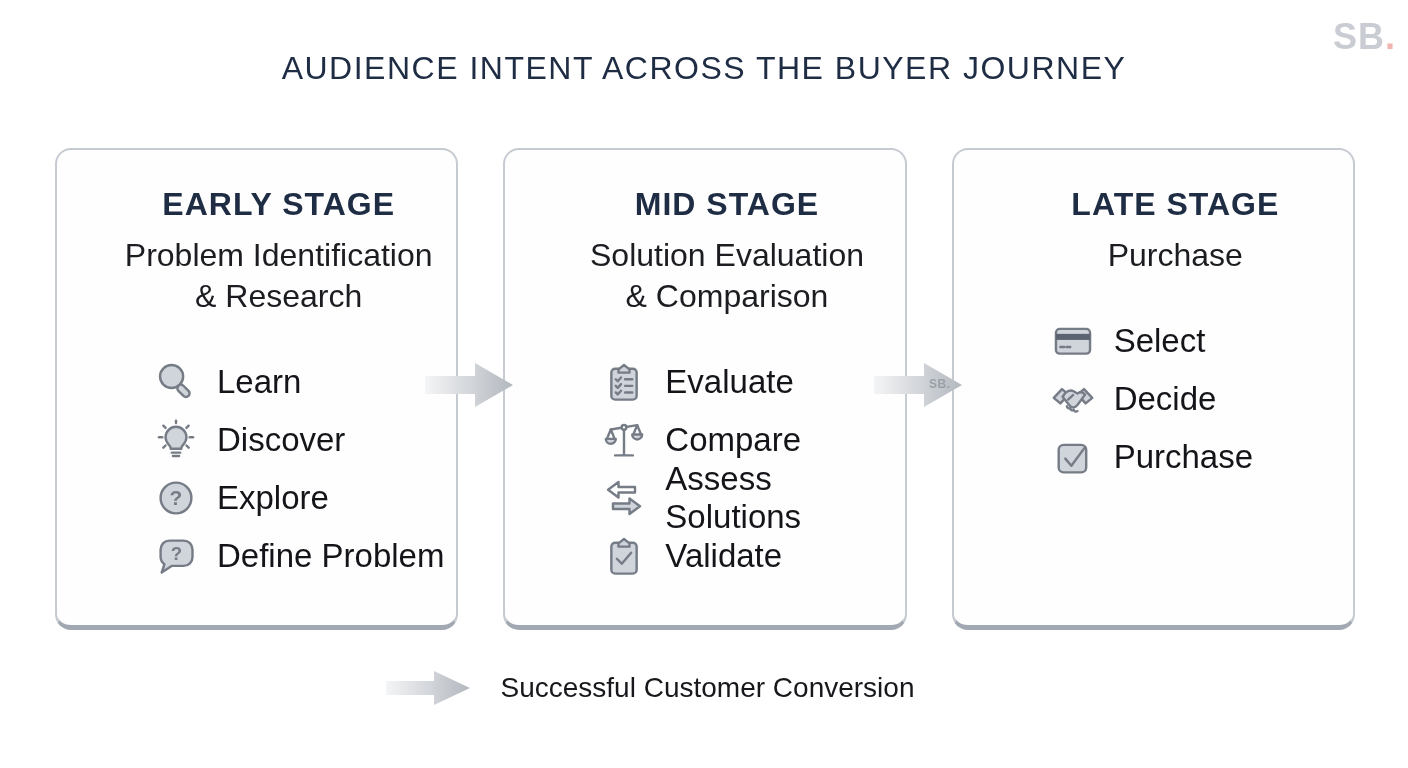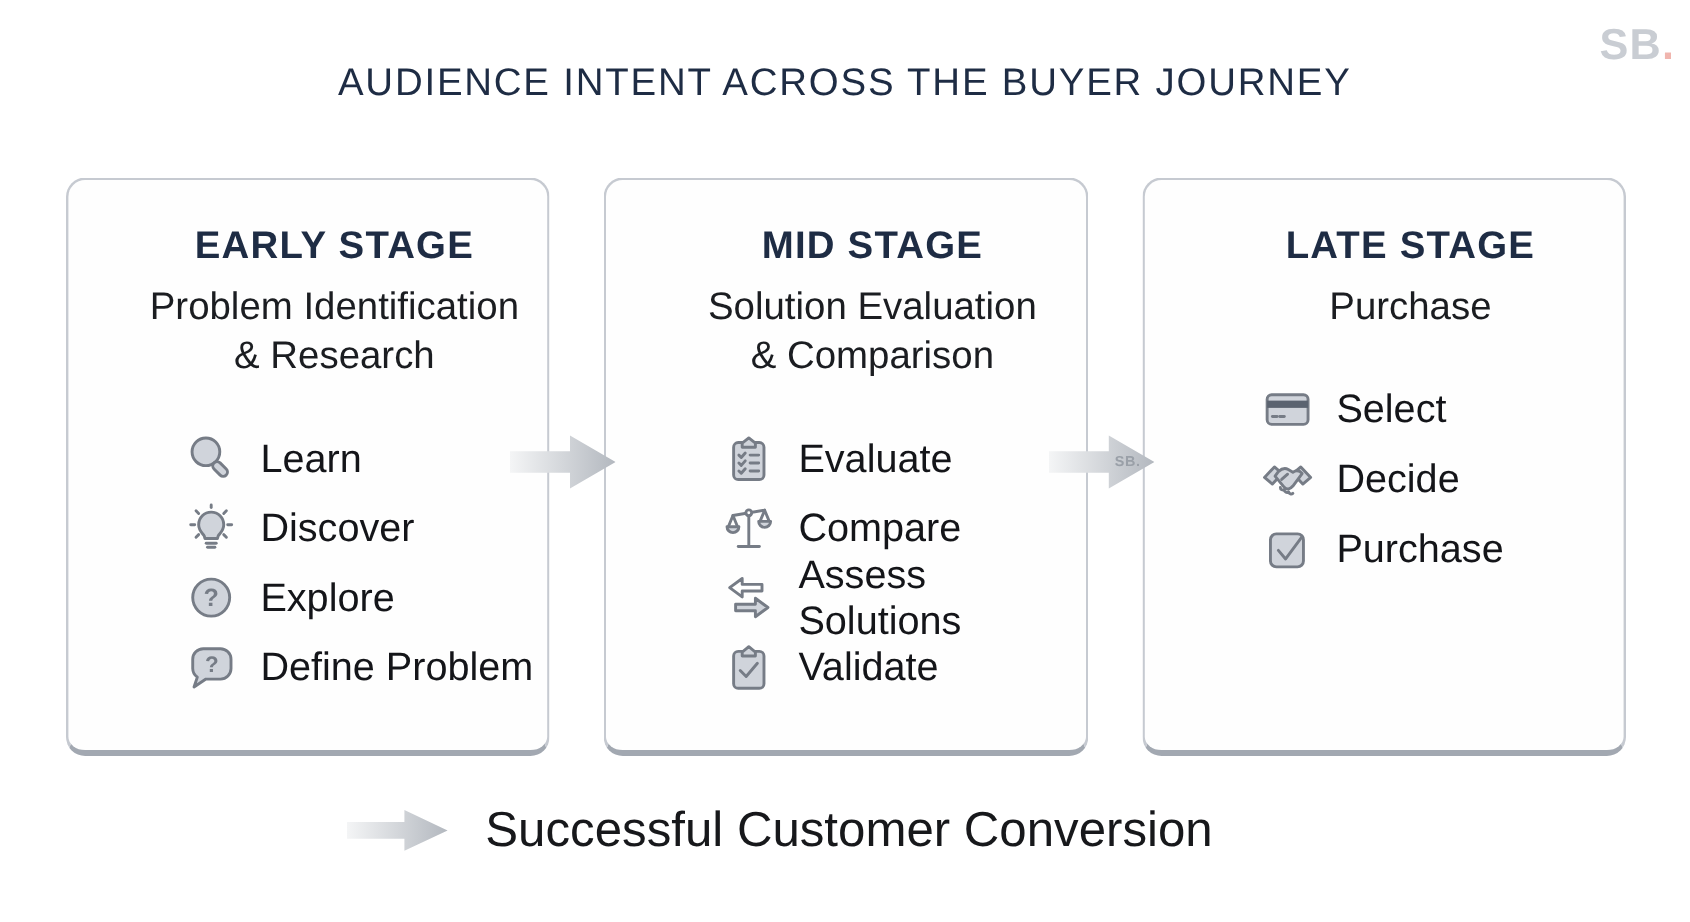--- a/index.html
+++ b/index.html
@@ -50,21 +50,21 @@
   .arrow-2{left:874px;top:359px;}
   .arrow-watermark{
     position:absolute;left:929px;top:377px;z-index:4;
     font-size:12px;font-weight:700;color:#9aa0a8;letter-spacing:0.5px;
   }
   .footer{
     position:absolute;left:0;top:668px;width:100%;
     display:flex;align-items:center;justify-content:center;gap:30px;
     transform:translateX(-54px);
   }
-  .footer-label{font-size:41px;color:#17181b;}
+  .footer-label{font-size:28px;color:#17181b;}
   svg .ln{stroke:#767c86;stroke-width:2.2;fill:none;stroke-linecap:round;stroke-linejoin:round;}
   svg .fl{fill:#d0d4db;stroke:#767c86;stroke-width:2.2;stroke-linejoin:round;}
   svg .fw{fill:#ffffff;stroke:#767c86;stroke-width:2.2;stroke-linejoin:round;}
   svg .qt{fill:#767c86;font-family:"Liberation Sans",sans-serif;font-weight:700;}
 </style>
 </head>
 <body>
 
 <svg width="0" height="0" style="position:absolute" aria-hidden="true">
   <defs>

